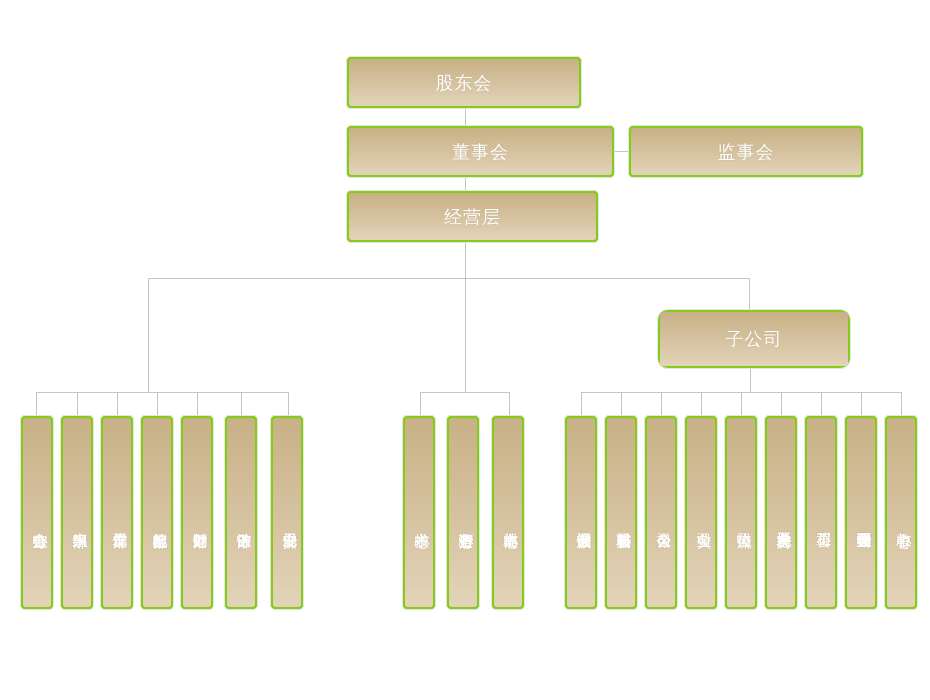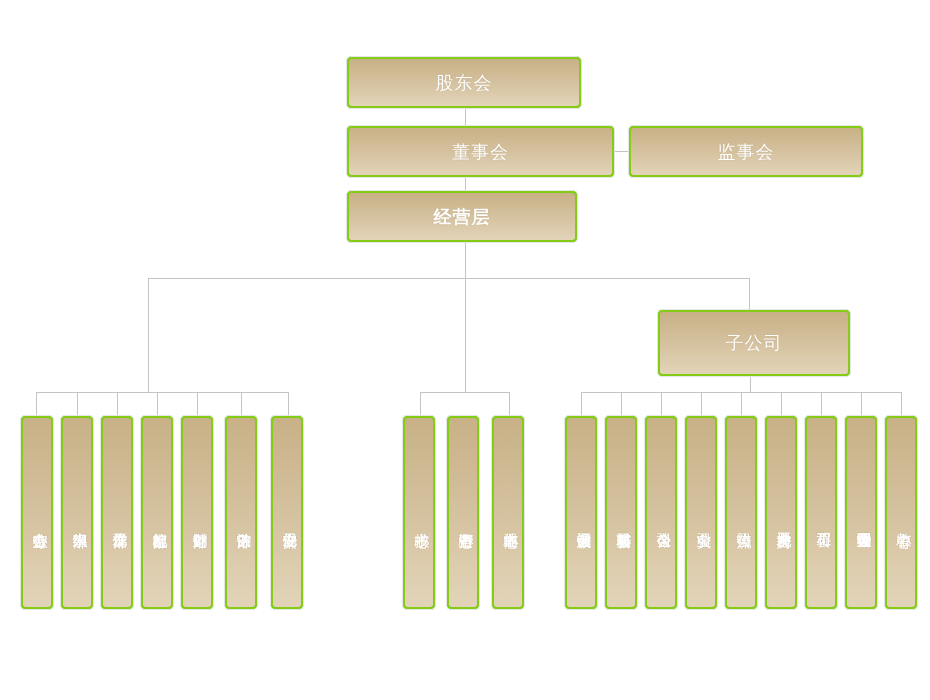--- a/index.html
+++ b/index.html
@@ -65,24 +65,24 @@
 
   <div class="node" style="left:346px; top:56px; width:236px; height:53px;">
     <div class="inner">股东会</div>
   </div>
   <div class="node" style="left:346px; top:125px; width:269px; height:53px;">
     <div class="inner">董事会</div>
   </div>
   <div class="node" style="left:628px; top:125px; width:236px; height:53px;">
     <div class="inner">监事会</div>
   </div>
-  <div class="node" style="left:346px; top:190px; width:232px; height:53px;font-weight:bold;">
+  <div class="node" style="left:346px; top:190px; width:253px; height:53px;">
     <div class="inner">经营层</div>
   </div>
-  <div class="node" style="left:657px; top:309px; width:194px; height:68px;">
+  <div class="node" style="left:657px; top:309px; width:194px; height:60px;border-radius:11px;">
     <div class="inner">子公司</div>
   </div>
 
   <div class="node vnode" style="left:20px; top:415px; width:34px; height:195px;">
     <div class="inner">综合办公室</div>
     </div>
   <div class="node vnode" style="left:60px; top:415px; width:34px; height:195px;">
     <div class="inner">组织人事部</div>
     </div>
   <div class="node vnode" style="left:100px; top:415px; width:34px; height:195px;">

